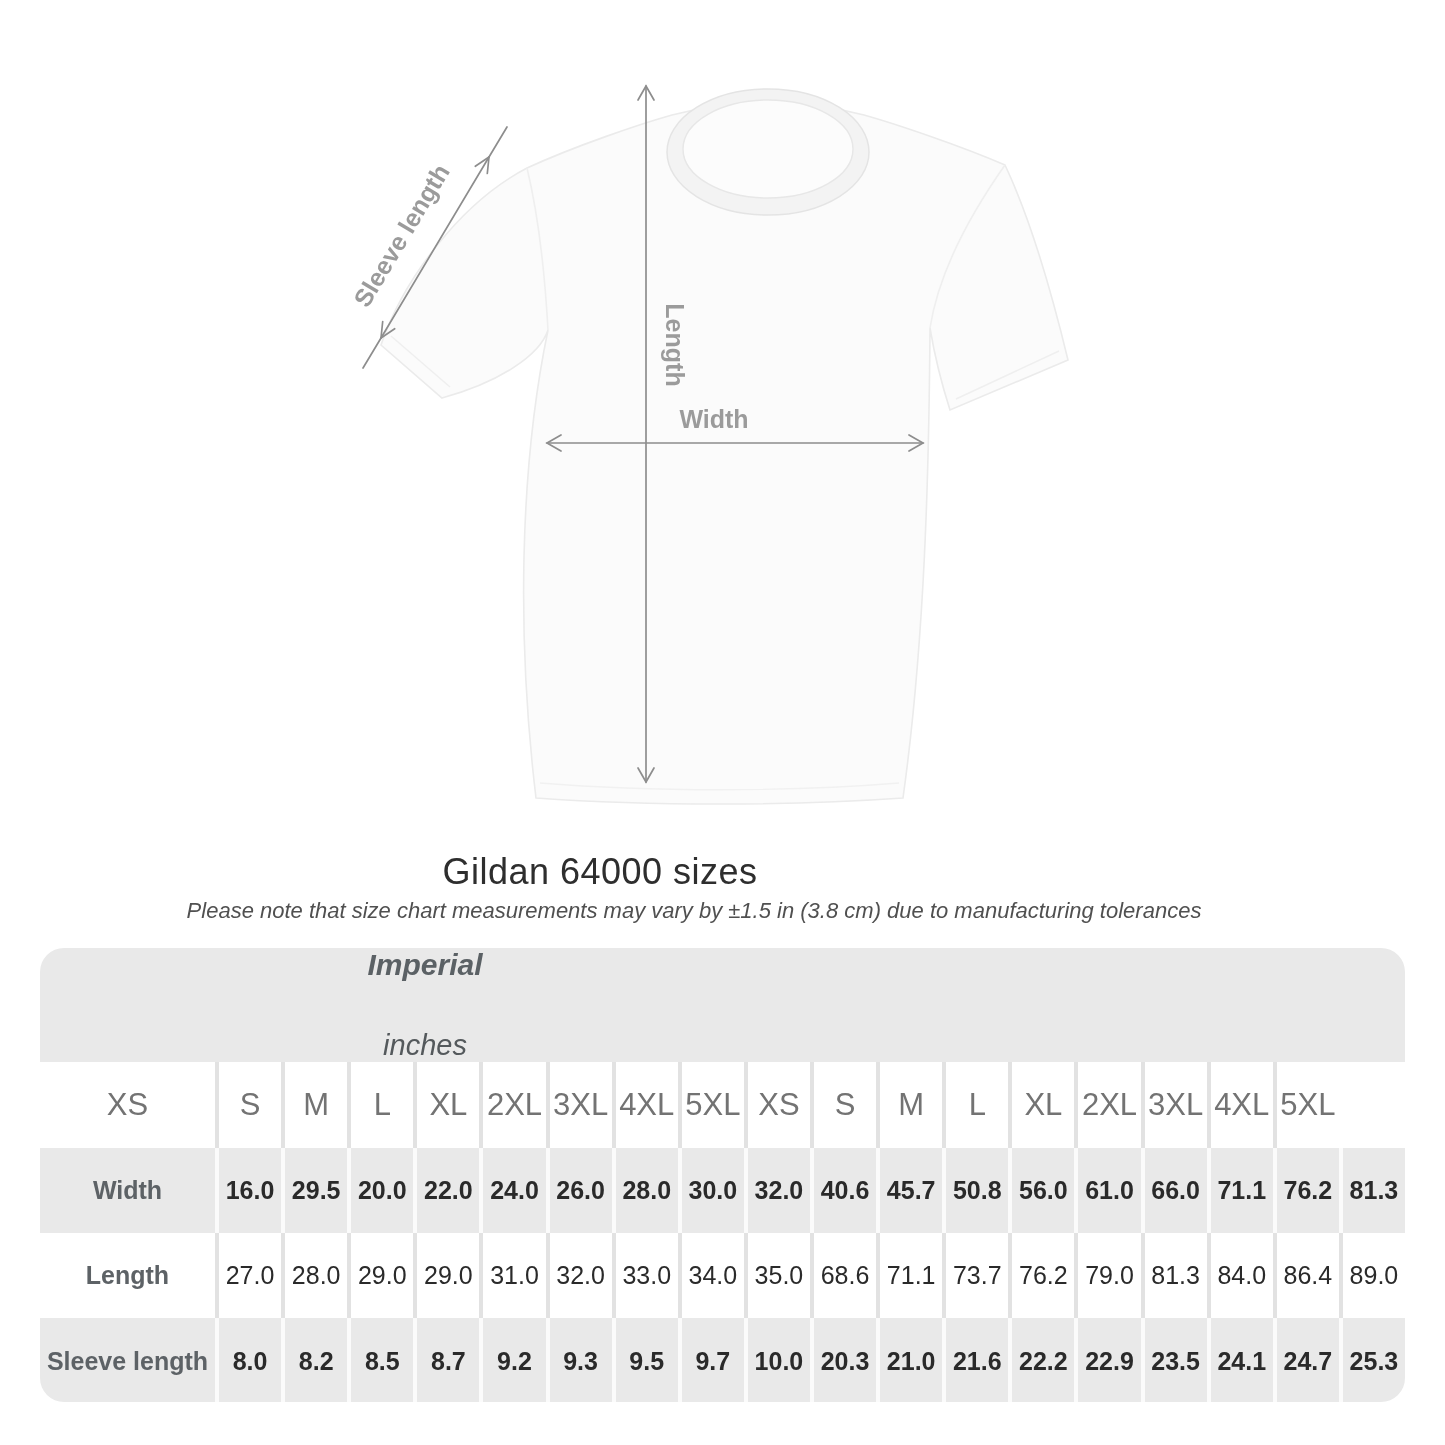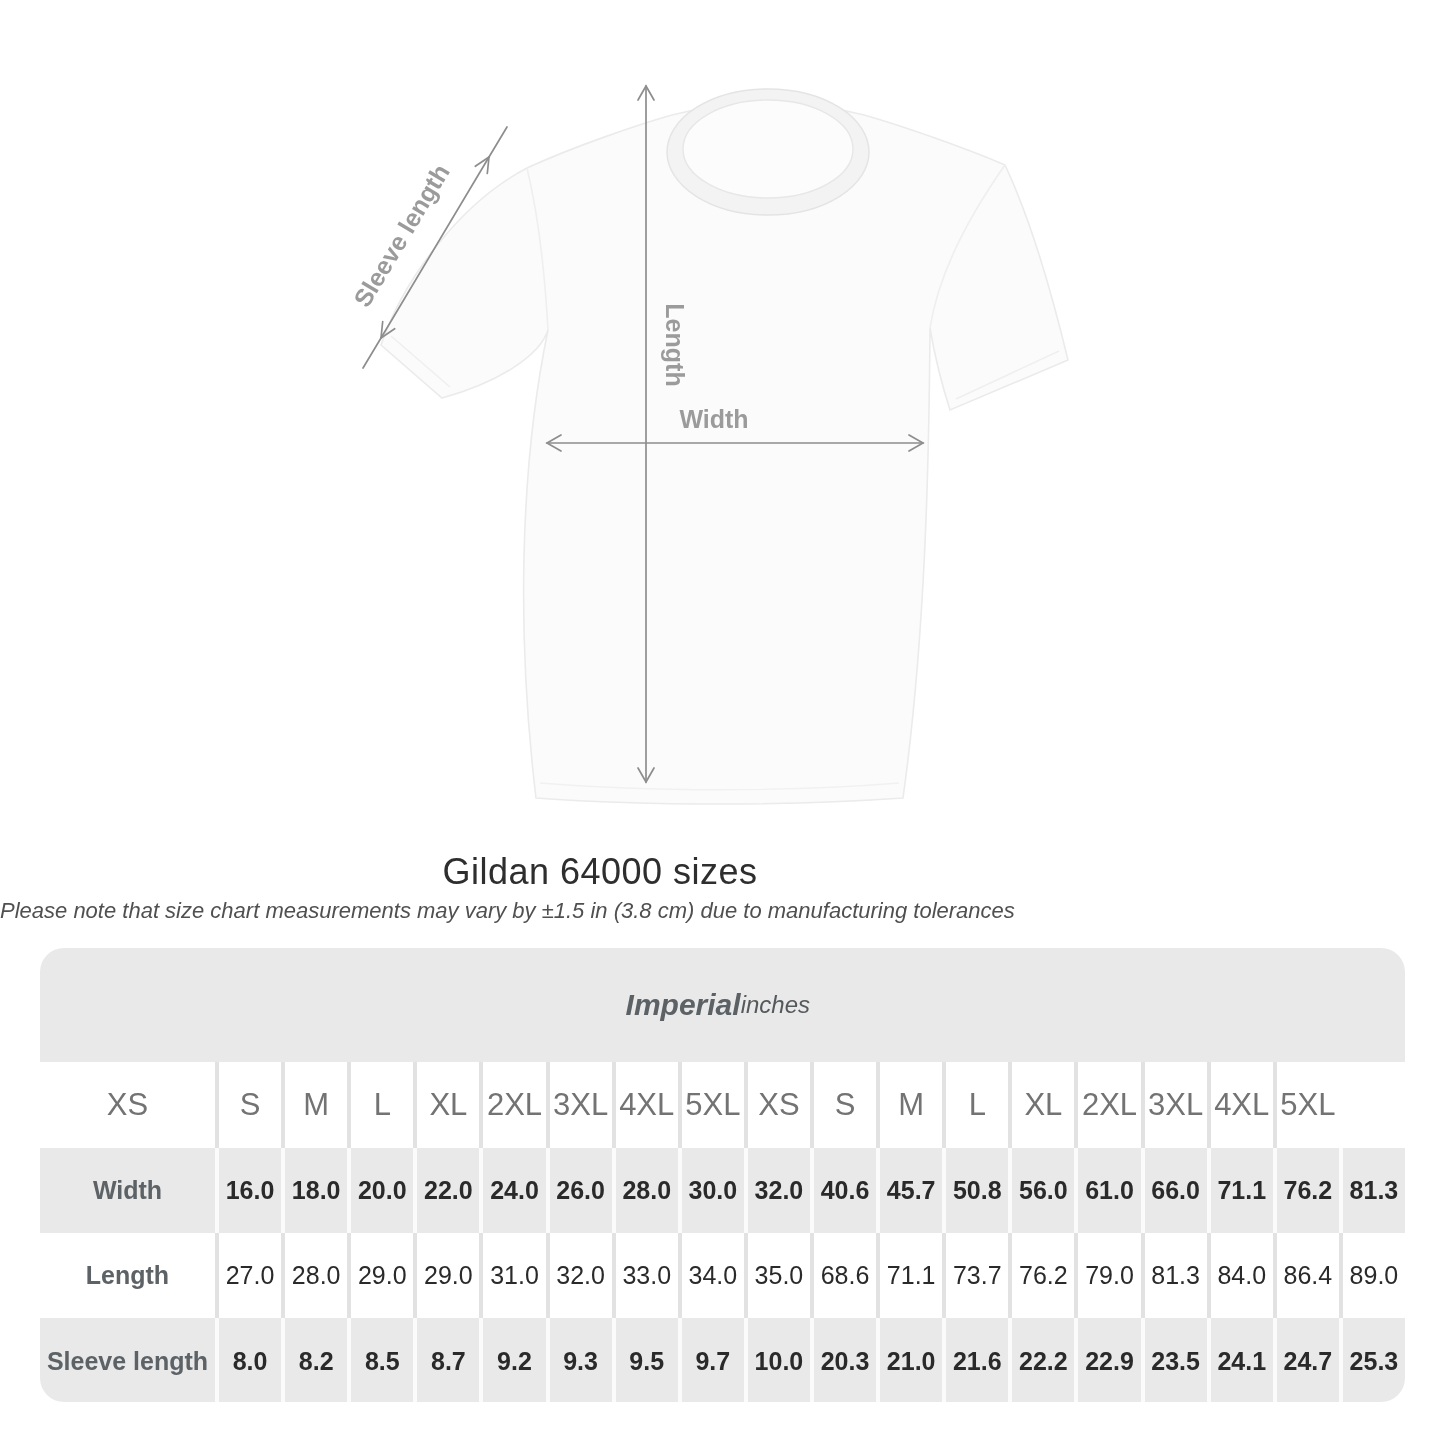--- a/index.html
+++ b/index.html
@@ -6,33 +6,33 @@
   body{width:1445px;height:1445px;position:relative;overflow:hidden;
        font-family:"Liberation Sans",sans-serif;}
 
   
   .diagram{position:absolute;left:0;top:0;width:1445px;height:845px;}
   .dim-label{font-weight:bold;font-size:25px;fill:#9b9b9b;}
 
   
   .title{position:absolute;top:851px;left:0;width:1200px;text-align:center;
          font-size:36px;font-weight:normal;color:#2e2e2e;letter-spacing:.5px;}
-  .subtitle{position:absolute;top:898px;left:0;width:1388px;
+  .subtitle{position:absolute;top:898px;left:0;width:1388px;text-align:center;
             font-size:22px;font-style:italic;color:#505050;}
 
   
   .size-table{position:absolute;left:40px;top:948px;width:1365px;height:454px;
               border-radius:24px;overflow:hidden;}
   .thead{display:grid;grid-template-columns:175px repeat(18,1fr);height:114px;
          background:#e9e9e9;}
-  .sec{display:flex;flex-direction:row;align-items:center;justify-content:flex-end;gap:0;}
+  .sec{display:flex;flex-direction:column;align-items:center;justify-content:space-between;gap:0;}
   .sec-imperial{grid-column:1/11;}
   .sec-metric{grid-column:11/20;}
   .sec-name{font-size:30px;font-weight:bold;font-style:italic;color:#5b6165;}
-  .sec-unit{font-size:24px;font-style:italic;color:#54595c;}
+  .sec-unit{font-size:29px;font-style:italic;color:#54595c;}
 
   .trow{display:grid;grid-template-columns:175px repeat(18,1fr);height:85px;}
   .trow.white{background:#ffffff;}
   .trow.gray{background:#e9e9e9;}
   .trow.last{height:86px;}
   .cell{display:flex;align-items:center;justify-content:center;}
   .trow.white .cell + .cell{border-left:4px solid #e2e2e2;}
   .trow.gray  .cell + .cell{border-left:4px solid #fbfbfb;font-weight:bold;}
   .rowlabel{font-weight:bold;font-size:25px;color:#5d6266;}
   .colhead{font-weight:normal;font-size:31px;color:#737373;}
@@ -130,21 +130,21 @@
       <div class="cell colhead">3XL</div>
       <div class="cell colhead">4XL</div>
       <div class="cell colhead">5XL</div>
     </div>
 
   <div>
 
   <div class="trow gray">
         <div class="cell rowlabel">Width</div>
         <div class="cell val">16.0</div>
-        <div class="cell val">18.0</div>
+        <div class="cell val">29.5</div>
         <div class="cell val">20.0</div>
         <div class="cell val">22.0</div>
         <div class="cell val">24.0</div>
         <div class="cell val">26.0</div>
         <div class="cell val">28.0</div>
         <div class="cell val">30.0</div>
         <div class="cell val">32.0</div>
         <div class="cell val">40.6</div>
         <div class="cell val">45.7</div>
         <div class="cell val">50.8</div>

